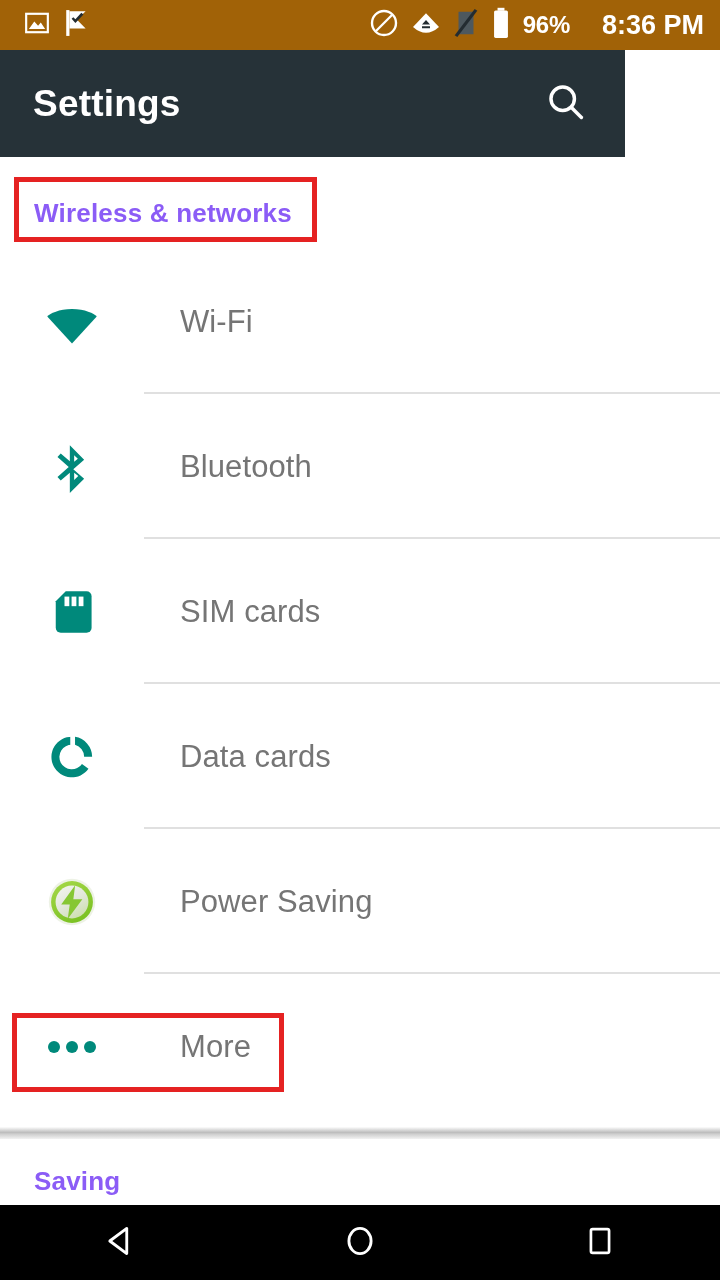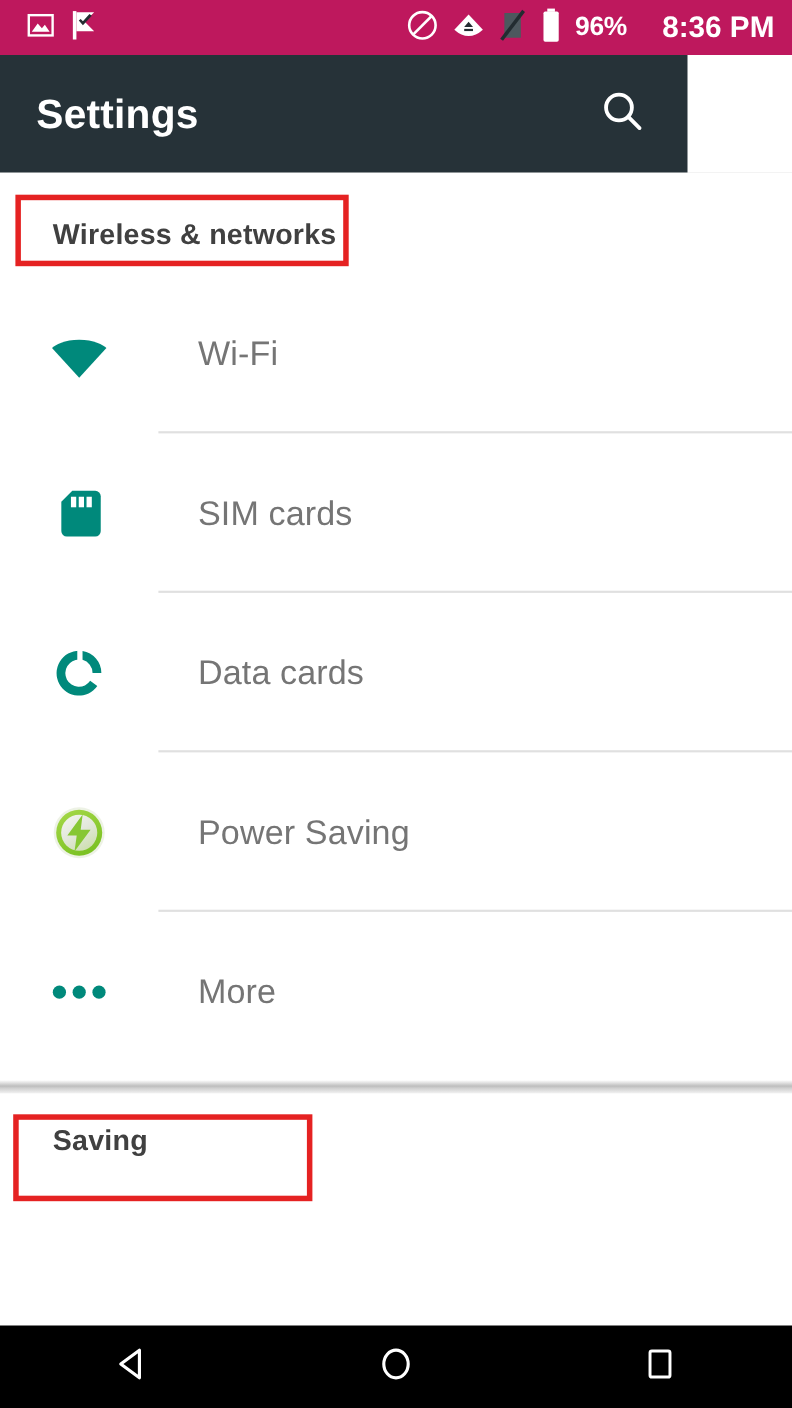--- a/index.html
+++ b/index.html
@@ -7,21 +7,21 @@
     width:720px; height:1280px;
     background:#ffffff;
     font-family:"Liberation Sans", sans-serif;
     overflow:hidden;
   }
   #screen { position:relative; width:720px; height:1280px; background:#fff; }
 
   
   .statusbar{
     position:absolute; top:0; left:0; width:720px; height:50px;
-    background:#be185d; display:flex; align-items:center;
+    background:#a16207; display:flex; align-items:center;
   }
   .sb-left{ display:flex; align-items:center; gap:14px; margin-left:24px; }
   .sb-right{ position:absolute; right:16px; display:flex; align-items:center; gap:12px; }
   .sb-icon{ display:block; }
   .sb-battpct{
     color:#ffffff; font-size:24px; font-weight:bold; letter-spacing:-0.3px;
   }
   .sb-time{
     color:#ffffff; font-size:27px; font-weight:bold; letter-spacing:0px; margin-left:20px;
   }
@@ -41,21 +41,21 @@
     background:linear-gradient(to bottom, rgba(0,0,0,0.22), rgba(0,0,0,0.0));
   }
 
   
   .content{ position:absolute; top:157px; left:0; width:720px; height:1123px; background:#ffffff; }
 
   .section-header{
     position:relative; height:72px; display:flex; align-items:center;
   }
   .section-header .sh-text{
-    color:#404040; font-size:26px; font-weight:bold; margin-left:48px; letter-spacing:0.2px;
+    color:#8b5cf6; font-size:26px; font-weight:bold; margin-left:34px; letter-spacing:0.2px;
   }
   .sh-wireless{ margin-top:20px; }
 
   .row{
     position:relative; height:145px; display:flex; align-items:center;
   }
   .row-icon{
     width:144px; min-width:144px; height:145px;
     display:flex; align-items:center; justify-content:center;
   }
@@ -167,20 +167,29 @@
     <div class="row">
       <div class="row-icon">
         <svg class="ico" width="56" height="56" viewBox="0 0 24 24">
           <path d="M12 6.4 C17.6 6.4 21.4 8.4 22.6 9.6 L12 21.2 L1.4 9.6 C2.6 8.4 6.4 6.4 12 6.4 Z" fill="#00897b"></path>
         </svg>
       </div>
       <div class="row-label">Wi-Fi</div>
       <div class="row-divider"></div>
     </div>
 
+    <div class="row">
+      <div class="row-icon">
+        <svg class="ico" width="52" height="52" viewBox="0 0 24 24">
+          <path d="M11 2 L17.6 8.6 L12.6 13 L17.6 17.4 L11 24 L11 14.6 L6.8 18.2 L5.3 16.6 L10.5 12 L5.3 7.4 L6.8 5.8 L11 9.4 Z M13 6.6 L13 9.6 L14.7 8.2 Z M13 14.6 L13 18 L14.9 16.2 Z" fill="#00897b"></path>
+        </svg>
+      </div>
+      <div class="row-label">Bluetooth</div>
+      <div class="row-divider"></div>
+    </div>
 
     <div class="row">
       <div class="row-icon">
         <svg class="ico" width="50" height="50" viewBox="0 0 24 24">
           <path d="M9 2 L19 2 A2.4 2.4 0 0 1 21.4 4.4 L21.4 19.6 A2.4 2.4 0 0 1 19 22 L6.6 22 A2.4 2.4 0 0 1 4.2 19.6 L4.2 6.8 Z" fill="#00897b"></path>
           <rect x="8.4" y="4.6" width="2.3" height="4.6" fill="#ffffff"></rect>
           <rect x="11.8" y="4.6" width="2.3" height="4.6" fill="#ffffff"></rect>
           <rect x="15.2" y="4.6" width="2.3" height="4.6" fill="#ffffff"></rect>
         </svg>
       </div>

